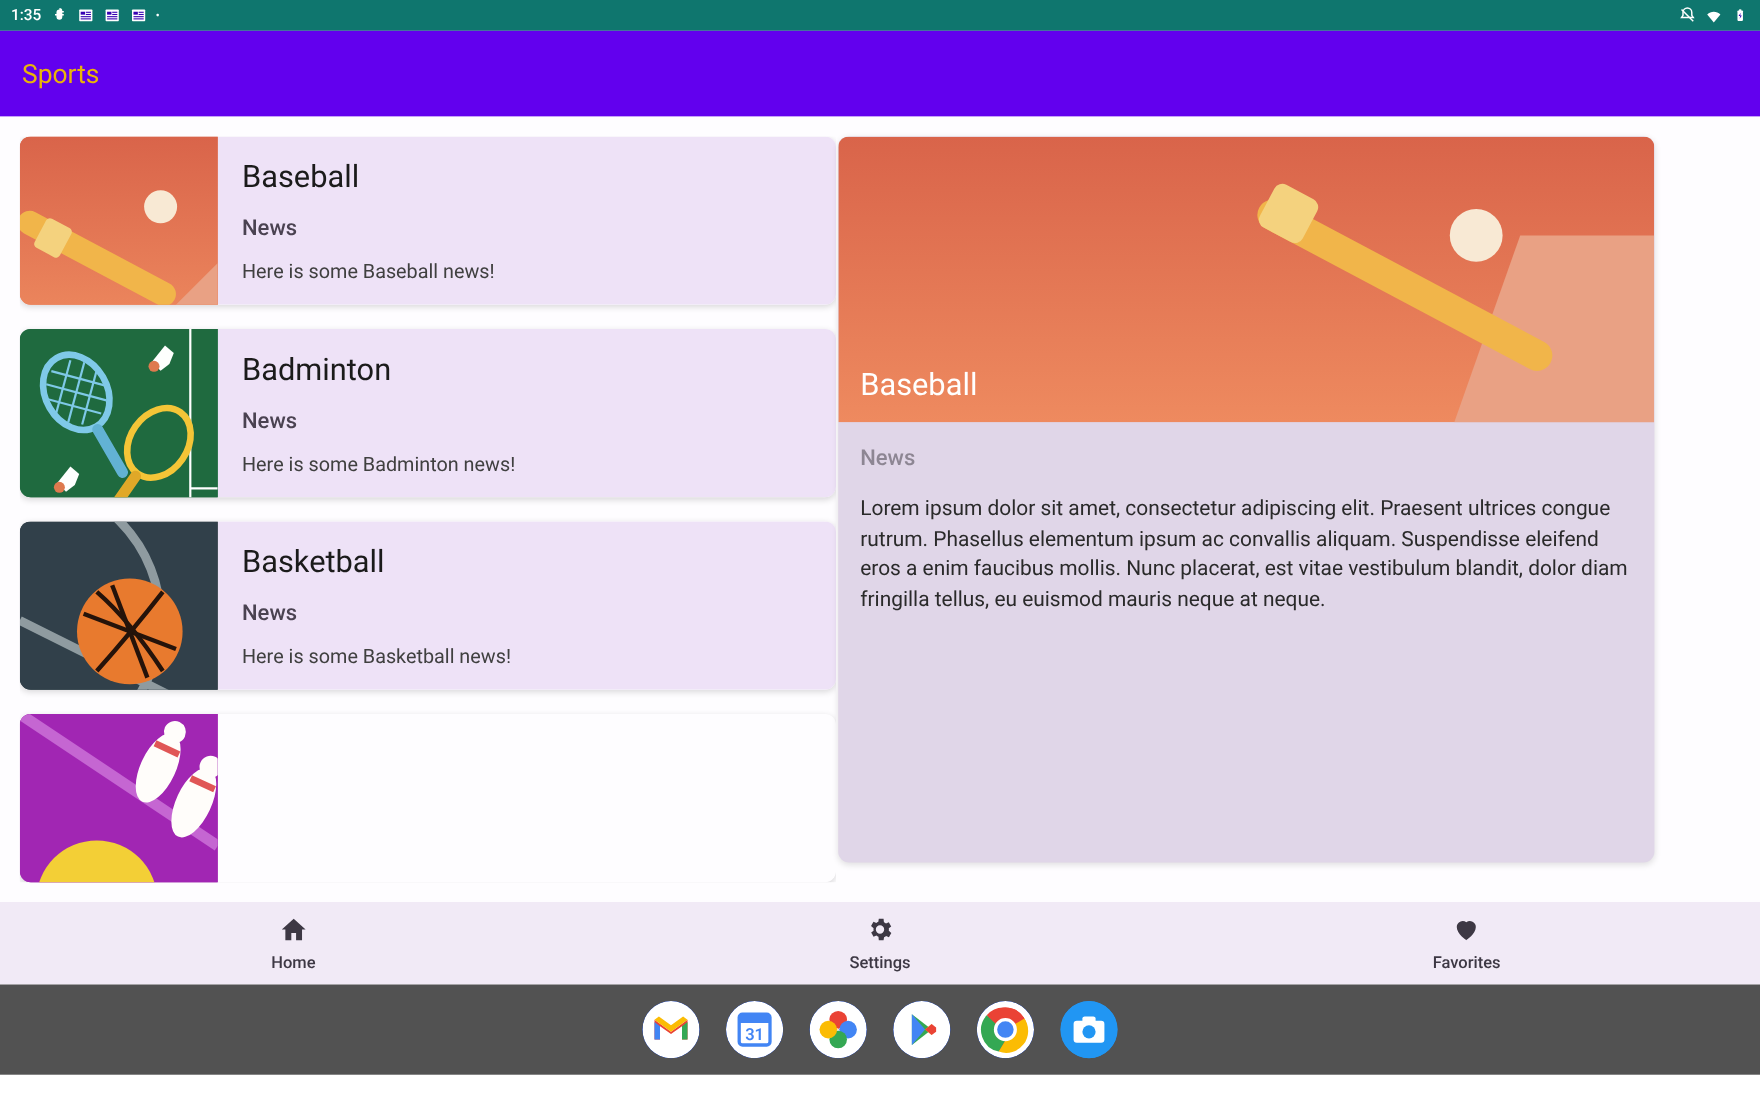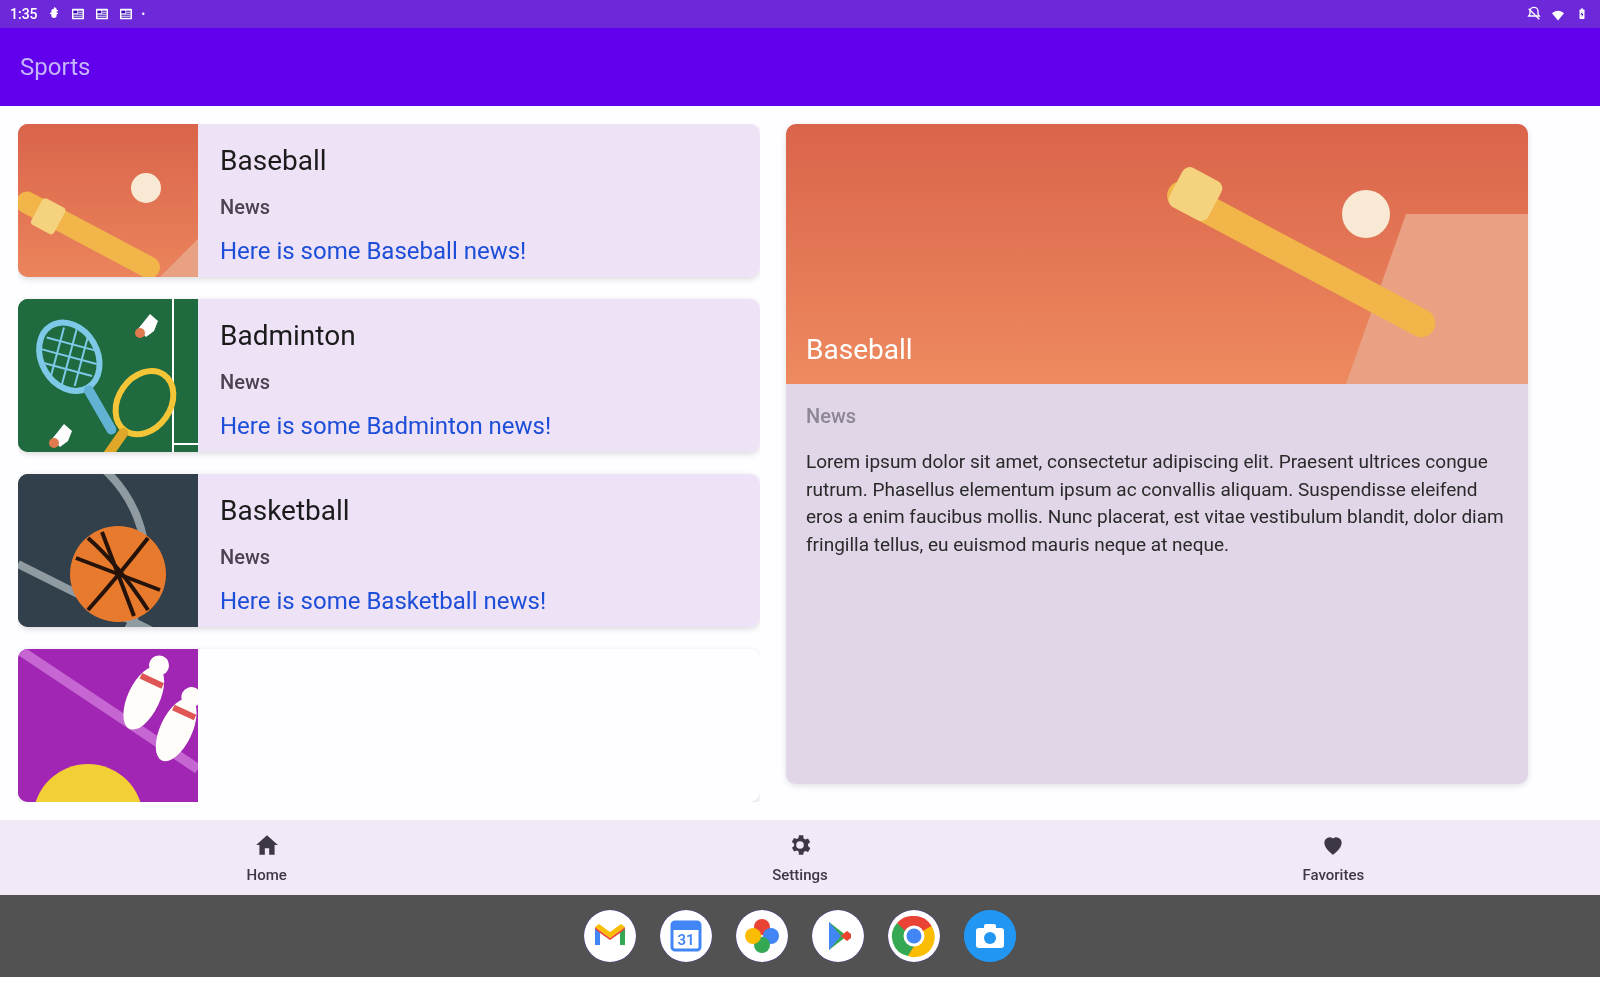--- a/index.html
+++ b/index.html
@@ -1,51 +1,51 @@
 <!DOCTYPE html>
 <html><head>
 <meta charset="utf-8">
 <style>
   * { margin: 0; padding: 0; box-sizing: border-box; font-family: Roboto, -apple-system, BlinkMacSystemFont, "Segoe UI", sans-serif; }
   html, body { width: 1600px; height: 1000px; overflow: hidden; background: #fff; }
 
   
   .status-bar {
     height: 28px;
-    background: #6d28d9;
+    background: #0f766e;
     color: #fff;
     display: flex;
     align-items: center;
     justify-content: space-between;
     padding: 0 10px;
     font-size: 14px;
     font-weight: 500;
   }
   .status-left, .status-right { display: flex; align-items: center; gap: 8px; }
   .status-icon { width: 16px; height: 16px; display: inline-flex; align-items: center; justify-content: center; }
   .status-dot { font-size: 10px; }
 
   
   .app-bar {
     height: 78px;
     background: #6200ee;
-    color: #c4b5fd;
+    color: #eab308;
     display: flex;
     align-items: center;
     padding: 0 20px;
     font-size: 24px;
     font-weight: 400;
   }
 
   
   .content {
     height: 714px;
     display: flex;
     padding: 18px;
-    gap: 26px;
+    gap: 2px;
     background: #fefdff;
   }
 
   .list-pane {
     flex: 0 0 742px;
     height: 100%;
     overflow: hidden;
     display: flex;
     flex-direction: column;
     gap: 22px;
@@ -70,21 +70,21 @@
     flex: 1;
     background: #eee2f7;
     padding: 20px 22px;
     display: flex;
     flex-direction: column;
     justify-content: flex-start;
     gap: 18px;
   }
   .card-title { font-size: 28px; font-weight: 400; color: #1b1b1b; }
   .card-subtitle { font-size: 20px; font-weight: 500; color: #4a4251; }
-  .card-snippet { font-size: 24px; color: #1d4ed8; }
+  .card-snippet { font-size: 18px; color: #404040; }
 
   
   .detail-pane {
     flex: 1;
     max-width: 742px;
     height: 660px;
     border-radius: 10px;
     overflow: hidden;
     box-shadow: 0 2px 6px rgba(0,0,0,0.12);
     background: #e0d6e8;
@@ -139,21 +139,21 @@
     background: #525252;
     display: flex;
     align-items: center;
     justify-content: center;
     gap: 24px;
   }
   .dock-icon {
     width: 52px;
     height: 52px;
     border-radius: 50%;
-    background: #8b5cf6;
+    background: #1d4ed8;
     display: flex;
     align-items: center;
     justify-content: center;
     cursor: pointer;
     position: relative;
     overflow: hidden;
   }
 
   
   .thumb-baseball { background: linear-gradient(#dd6a4e, #e8815a); }

